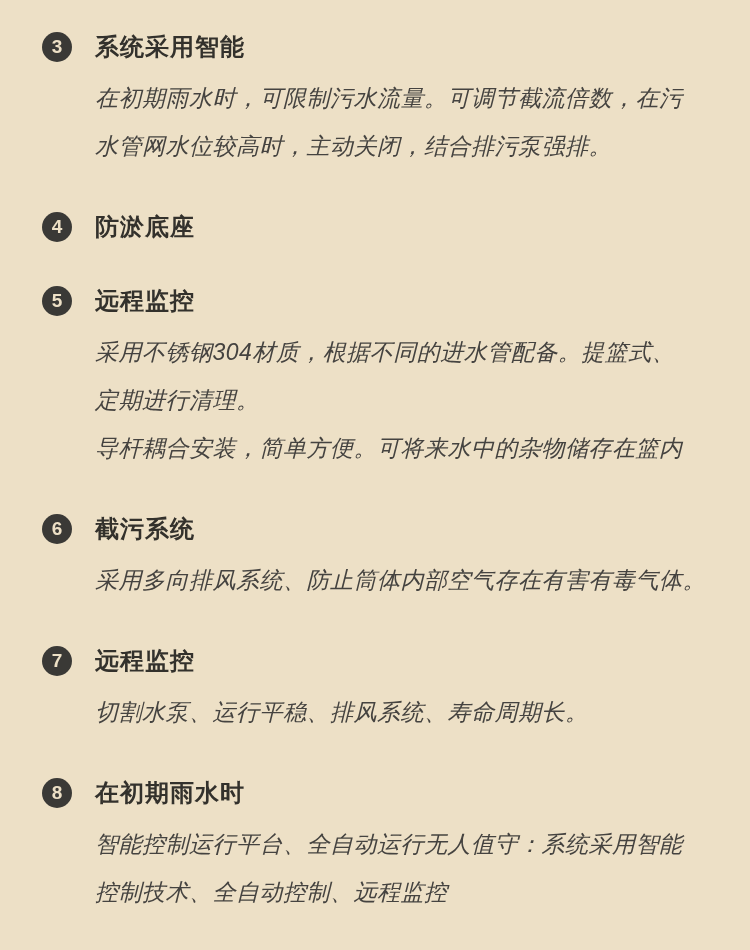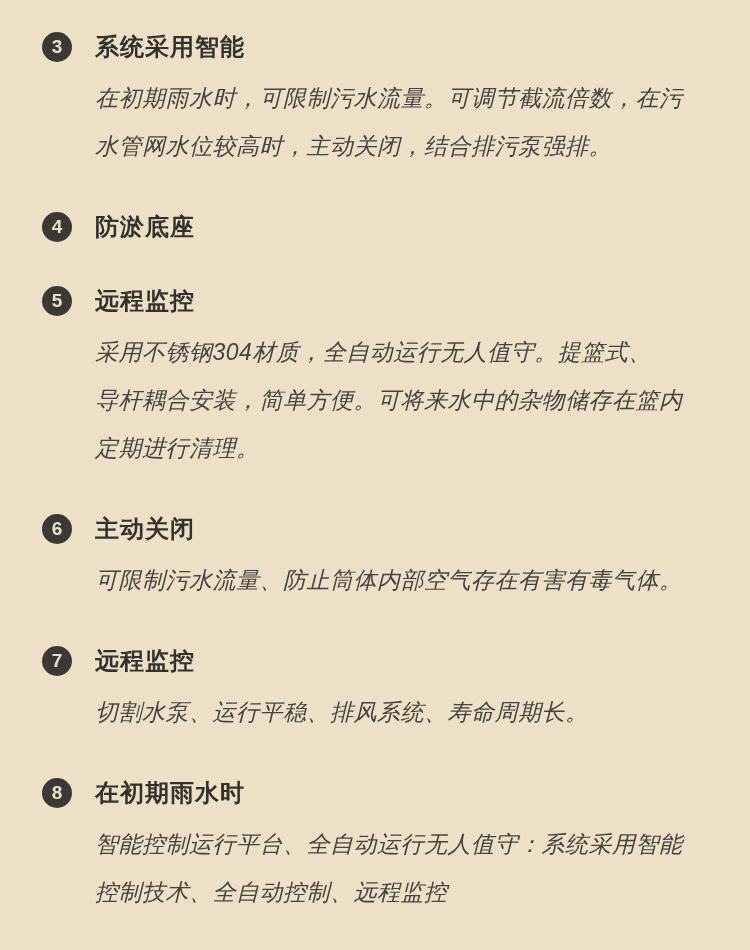--- a/index.html
+++ b/index.html
@@ -90,33 +90,33 @@
     <div class="content">
       <h3 class="title">防淤底座</h3>
     </div>
   </div>
 
   <div class="item">
     <span class="badge">5</span>
     <div class="content">
       <h3 class="title">远程监控</h3>
       <div class="desc">
-          <div class="desc-line">采用不锈钢304材质，全自动运行无人值守。提篮式、</div>
+          <div class="desc-line">采用不锈钢304材质，根据不同的进水管配备。提篮式、</div>
+          <div class="desc-line">定期进行清理。</div>
           <div class="desc-line">导杆耦合安装，简单方便。可将来水中的杂物储存在篮内</div>
-          <div class="desc-line">定期进行清理。</div>
         </div>
     </div>
   </div>
 
   <div class="item">
     <span class="badge">6</span>
     <div class="content">
-      <h3 class="title">主动关闭</h3>
+      <h3 class="title">截污系统</h3>
       <div class="desc">
-          <div class="desc-line">可限制污水流量、防止筒体内部空气存在有害有毒气体。</div>
+          <div class="desc-line">采用多向排风系统、防止筒体内部空气存在有害有毒气体。</div>
         </div>
     </div>
   </div>
 
   <div class="item">
     <span class="badge">7</span>
     <div class="content">
       <h3 class="title">远程监控</h3>
       <div class="desc">
           <div class="desc-line">切割水泵、运行平稳、排风系统、寿命周期长。</div>

